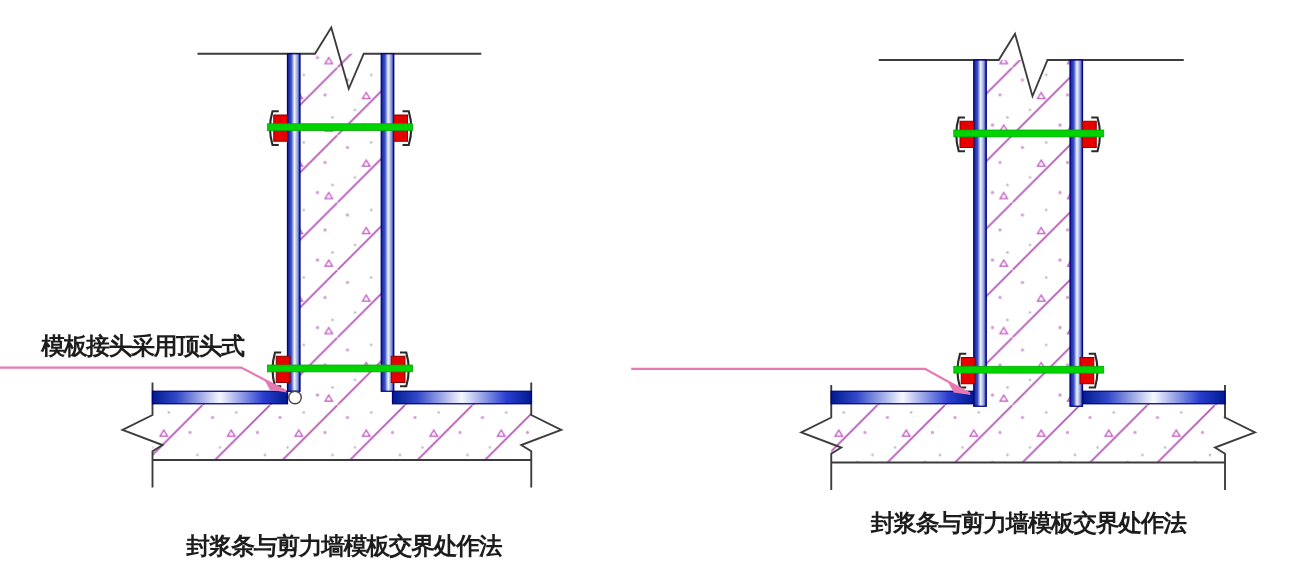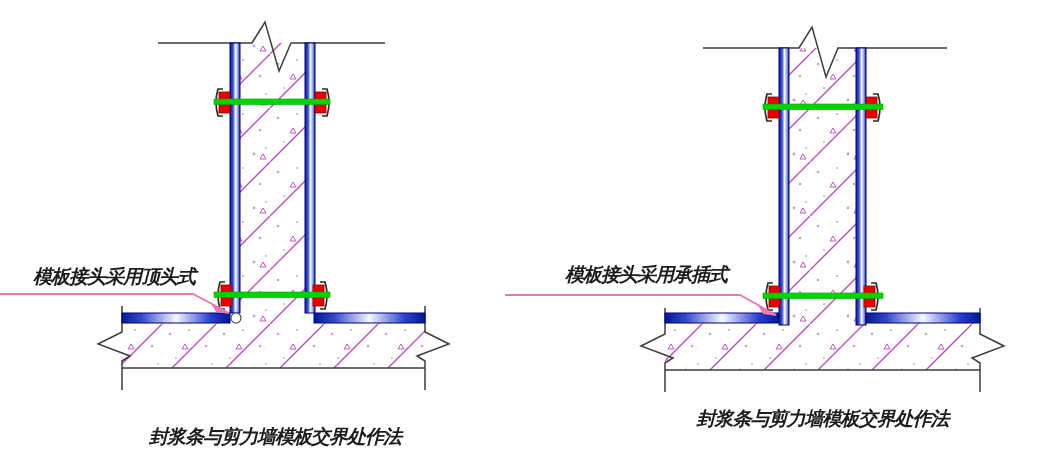--- a/index.html
+++ b/index.html
@@ -1,17 +1,17 @@
 <!DOCTYPE html>
 <html style="--line-dark: #3c3c3c; --formwork-navy: #000080; --formwork-blue: #2a3fd0; --waler-green: #00d400; --clamp-red: #e60000; --hatch-magenta: #b455b4; --speckle-pink: #cf9fd0; --leader-pink: #e878b4; --text-black: #1c1c1c;"><head>
 <meta charset="utf-8">
 <style>
   html,body{margin:0;padding:0;background:#ffffff;}
   #canvas{position:relative;width:1045px;height:470px;background:#ffffff;overflow:hidden;
-          font-family:"DejaVu Sans","Liberation Sans",sans-serif;font-style:italic;}
+          font-family:"DejaVu Sans","Liberation Sans",sans-serif;}
   svg{position:absolute;left:0;top:0;}
   .txt{position:absolute;color:var(--text-black);font-weight:bold;white-space:nowrap;}
   .callout{font-size:19px;letter-spacing:-1px;}
   .caption{font-size:19px;letter-spacing:-1px;text-align:center;}
   .conc{fill:url(#concPat);stroke:none;}
   .ln{stroke:var(--line-dark);stroke-width:1.5;fill:none;}
   .band{stroke:var(--formwork-navy);stroke-width:1;fill:url(#gradBand);}
   .panelV{stroke:var(--formwork-navy);stroke-width:1;fill:url(#gradPanel);}
   .greenbar{fill:var(--waler-green);stroke:#00a400;stroke-width:.6;}
   .clamp{fill:var(--clamp-red);stroke:#8c0000;stroke-width:.8;}
@@ -133,15 +133,14 @@
       <g>
         <path d="M505,295 H740 L776,315" class="leader"></path>
         <polygon points="777,316 758,305 763,314" class="arrowhead"></polygon>
       </g>
     </g>
   </svg>
 
   <div class="txt callout" style="left:33px;top:264px;">模板接头采用顶头式</div>
   <div class="txt caption" style="left:120px;top:424px;width:310px;">封浆条与剪力墙模板交界处作法</div>
 
-  <div class="txt callout" style="left:565px;top:262px;">模板接头采用承插式</div>
   <div class="txt caption" style="left:670px;top:406px;width:305px;">封浆条与剪力墙模板交界处作法</div>
 </div>
 
 </body></html>

